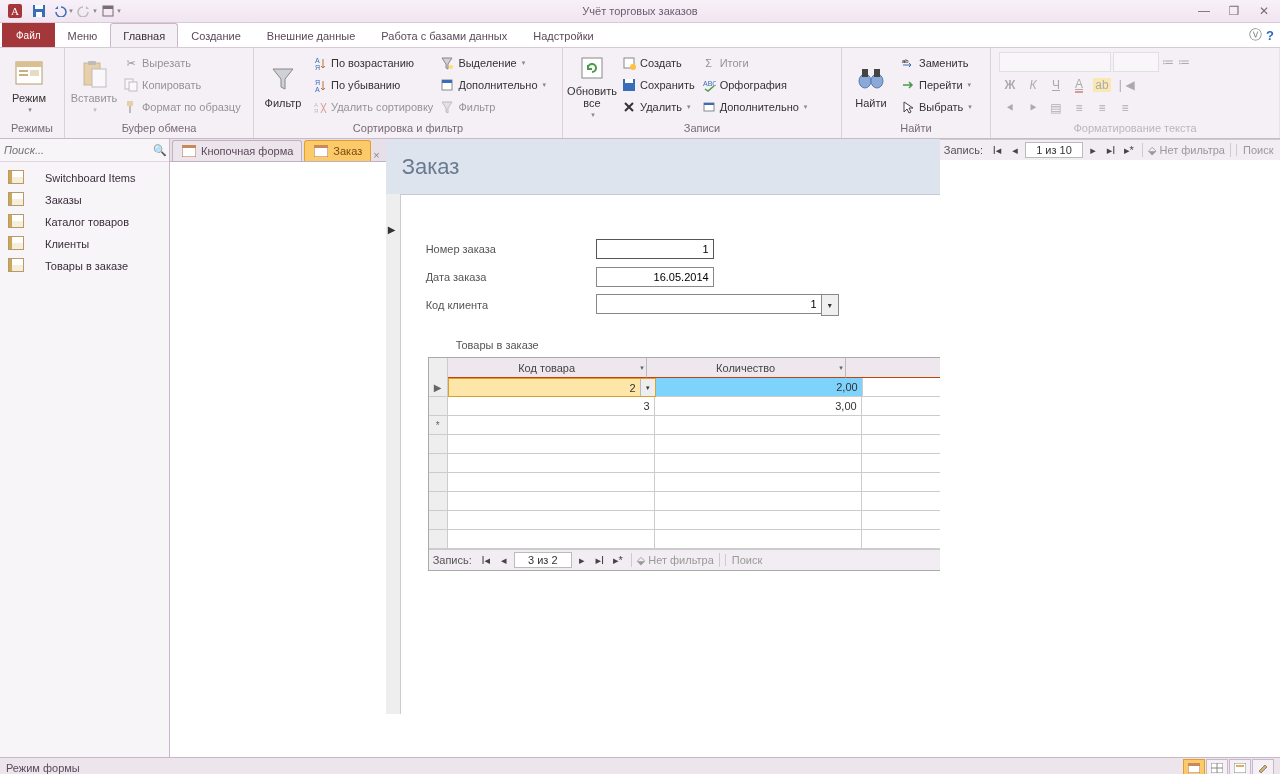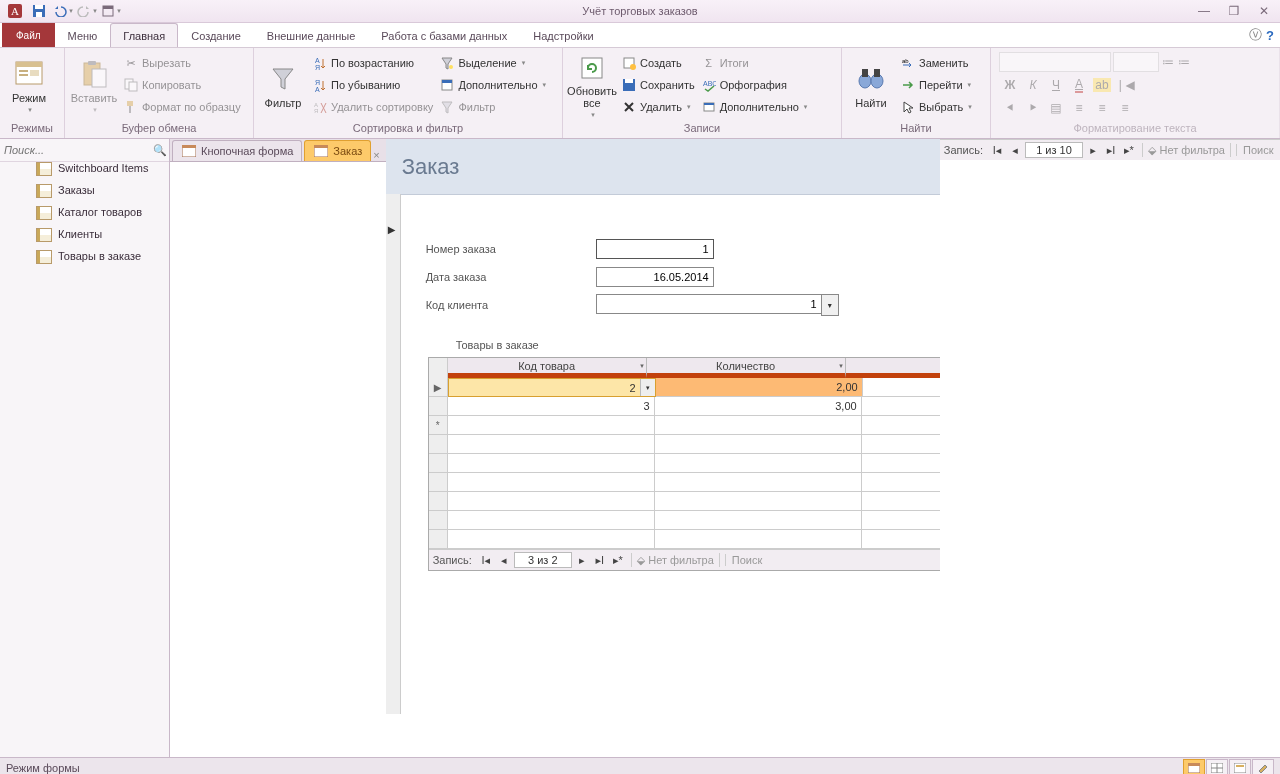--- a/index.html
+++ b/index.html
@@ -23,21 +23,21 @@
 .small-row{display:flex;align-items:center;gap:3px;height:22px;padding:0 2px;white-space:nowrap;}
 .vstack{display:flex;flex-direction:column;}
 .ico16{width:16px;height:16px;display:inline-flex;align-items:center;justify-content:center;}
 .content{display:flex;height:calc(100% - 22px - 24px - 90px - 20px);}
 .navpane{width:216px;border-right:1px solid #c9b8c9;display:flex;flex-direction:column;background:#f8f5f8;}
 .nav-header{display:flex;align-items:center;height:22px;padding:0 6px;color:#4a3a50;font-size:12px;border-bottom:1px solid #ddd;}
 .nav-header .sp{margin-left:auto;display:flex;gap:2px;}
 .nav-search{display:flex;align-items:center;height:22px;border-bottom:1px solid #e0d5e0;}
 .nav-search input{flex:1;border:none;background:transparent;font-style:italic;color:#888;padding:2px 4px;font-size:11px;outline:none;}
 .nav-search .mag{width:18px;color:#7a6a7a;text-align:center;}
-.nav-item{display:flex;align-items:flex-start;height:22px;gap:6px;padding:0 8px;color:#3a2d3a;margin-left:28px;}
+.nav-item{display:flex;align-items:flex-end;height:22px;gap:21px;padding:0 8px;color:#3a2d3a;}
 .table-ico{width:14px;height:12px;border:1px solid #b89a6a;background:linear-gradient(#fff 50%,#f5eeda 50%);position:relative;}
 .table-ico::before{content:"";position:absolute;left:0;top:0;width:3px;height:100%;background:#c9a85a;}
 .docarea{flex:1;display:flex;flex-direction:row;background:#fff;position:relative;}
 .doctabs{height:22px;background:#e8e0e8;display:flex;align-items:end;border-bottom:1px solid #c0b0c0;padding-left:2px;}
 .doctab{display:flex;align-items:center;gap:4px;height:20px;padding:0 8px;border:1px solid #c0b0c0;border-bottom:none;background:#ece5ec;color:#5a4a5a;border-radius:3px 3px 0 0;margin-right:2px;}
 .doctab.active{background:#fdca6a;border-color:#e0a030;color:#7a4a10;}
 .doctab-close{margin-left:auto;color:#888;padding-right:6px;}
 .form-body{flex:1;overflow:auto;background:#fff;position:relative;}
 .form-header{background:#dde4ee;height:55px;display:flex;align-items:center;padding-left:16px;border-bottom:1px solid #c3cbd8;}
 .form-title{font-size:22px;color:#6a7a90;}
@@ -48,21 +48,21 @@
 .flabel{width:170px;color:#555;}
 .finput{border:1px solid #888;height:18px;padding:0 4px;font-size:11px;text-align:right;background:#fff;}
 .finput.w1{width:108px;}
 .finput.w2{width:108px;}
 .fcombo{display:flex;}
 .fcombo .finput{border-right:none;}
 .fcombo .dd{width:16px;height:20px;border:1px solid #888;background:#f0f0f0;display:flex;align-items:center;justify-content:center;font-size:8px;}
 .sublabel{margin:20px 0 6px 30px;color:#555;}
 .subform{margin-left:2px;width:570px;border:1px solid #aaa;}
 .sub-hdr{display:flex;background:#eee8ee;height:20px;}
-.sub-hcell{border-right:1px solid #bbb;border-bottom:5px solid #c2410c;display:flex;align-items:center;justify-content:center;position:relative;color:#444;}
+.sub-hcell{border-right:1px solid #bbb;border-bottom:1px solid #c2410c;display:flex;align-items:center;justify-content:center;position:relative;color:#444;}
 .sub-hcell .dd{position:absolute;right:2px;font-size:7px;color:#666;}
 .sub-row{display:flex;height:19px;}
 .sub-selcell{width:18px;border-right:1px solid #ccc;border-bottom:1px solid #ccc;background:#eee;display:flex;align-items:center;justify-content:center;font-size:10px;color:#666;}
 .sub-cell{border-right:1px solid #ccc;border-bottom:1px solid #ccc;padding:0 4px;text-align:right;display:flex;align-items:center;justify-content:flex-end;position:relative;}
 .sub-cell.sel{background:#fde6a8;border:1px solid #d8a030;}
 .sub-cell .dd{width:14px;height:17px;background:#eee;border-left:1px solid #bbb;margin-left:4px;margin-right:-4px;display:flex;align-items:center;justify-content:center;font-size:7px;}
 .navbar{height:20px;background:#f2edf2;border-top:1px solid #ccc;display:flex;align-items:center;font-size:11px;gap:2px;padding:0 4px;}
 .navbar .lbl{color:#555;margin-right:4px;}
 .navbar .nb{width:16px;height:16px;display:flex;align-items:center;justify-content:center;color:#444;}
 .navbar .pos{border:1px solid #bbb;background:#fff;width:56px;text-align:center;height:14px;line-height:14px;}
@@ -521,21 +521,21 @@
                 <span class="dd">▾</span>
               </div>
             <div class="sub-hcell" style="flex:1"></div>
           </div>
           <div class="sub-row">
             <div class="sub-selcell">▶</div>
             <div class="sub-cell sel" style="width:198px">
                 <span>2</span>
                 <span class="dd">▾</span>
               </div>
-            <div class="sub-cell" style="width:198px;background:#fdba74">
+            <div class="sub-cell" style="width:198px;background:#7dd3fc">
                 <span>2,00</span>
               </div>
             <div class="sub-cell" style="flex:1"></div>
           </div>
           <div class="sub-row">
             <div class="sub-selcell"></div>
             <div class="sub-cell" style="width:198px">
                 <span>3</span>
               </div>
             <div class="sub-cell" style="width:198px">

